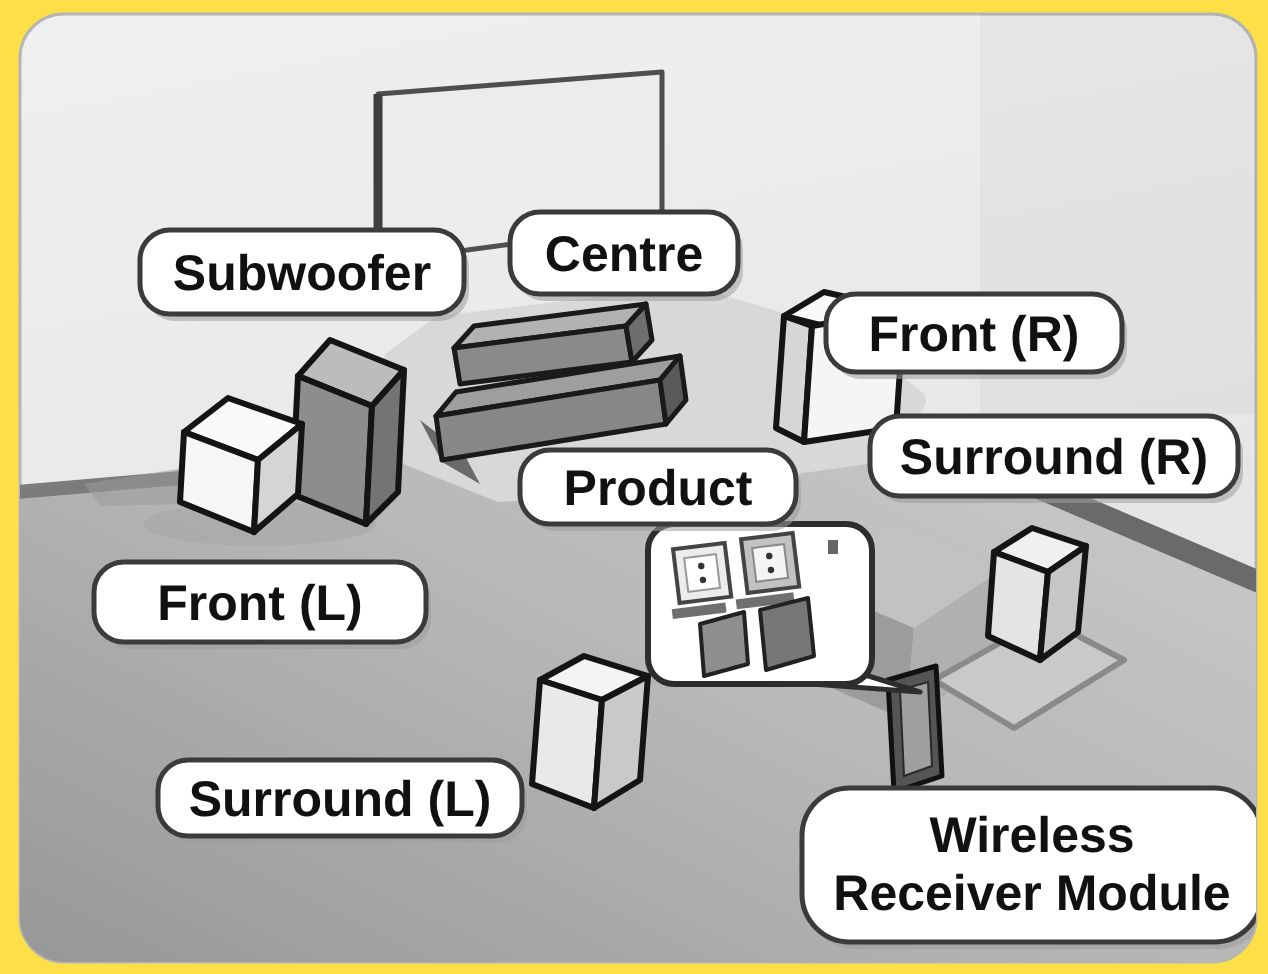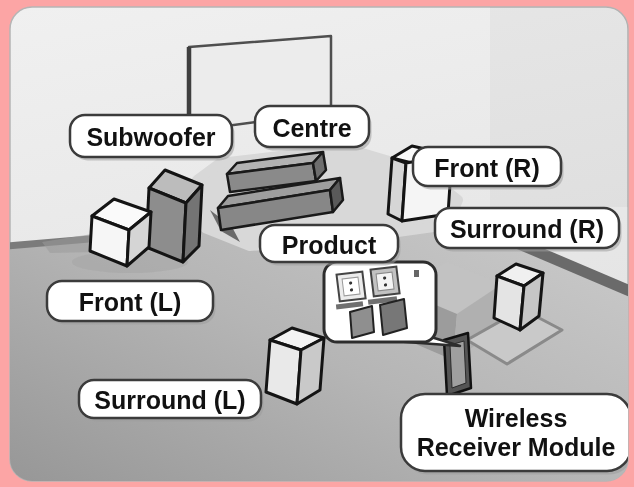--- a/index.html
+++ b/index.html
@@ -1,16 +1,16 @@
 <!DOCTYPE html>
 <html><head>
 <meta charset="utf-8">
 <style>
   html,body{margin:0;padding:0;background:#ffffff;}
-  .stage{position:relative;width:634px;height:487px;background:#fca5a5;overflow:hidden;
+  .stage{position:relative;width:634px;height:487px;background:#fde047;overflow:hidden;
          font-family:"Liberation Sans", sans-serif;}
   svg{display:block;}
   .pill-text{font-family:"Liberation Sans", sans-serif;font-weight:bold;font-size:25px;fill:#111111;}
   .pill-text-sm{font-family:"Liberation Sans", sans-serif;font-weight:bold;font-size:25px;fill:#111111;}
   .pill{fill:#ffffff;stroke:#3b3b3b;stroke-width:2.5;}
   .pill-shadow{fill:#9d9d9d;opacity:0.55;}
   .outline{stroke:#1a1a1a;stroke-width:2.5;stroke-linejoin:round;}
   .outline-thick{stroke:#141414;stroke-width:3;stroke-linejoin:round;}
 </style>
 </head>

